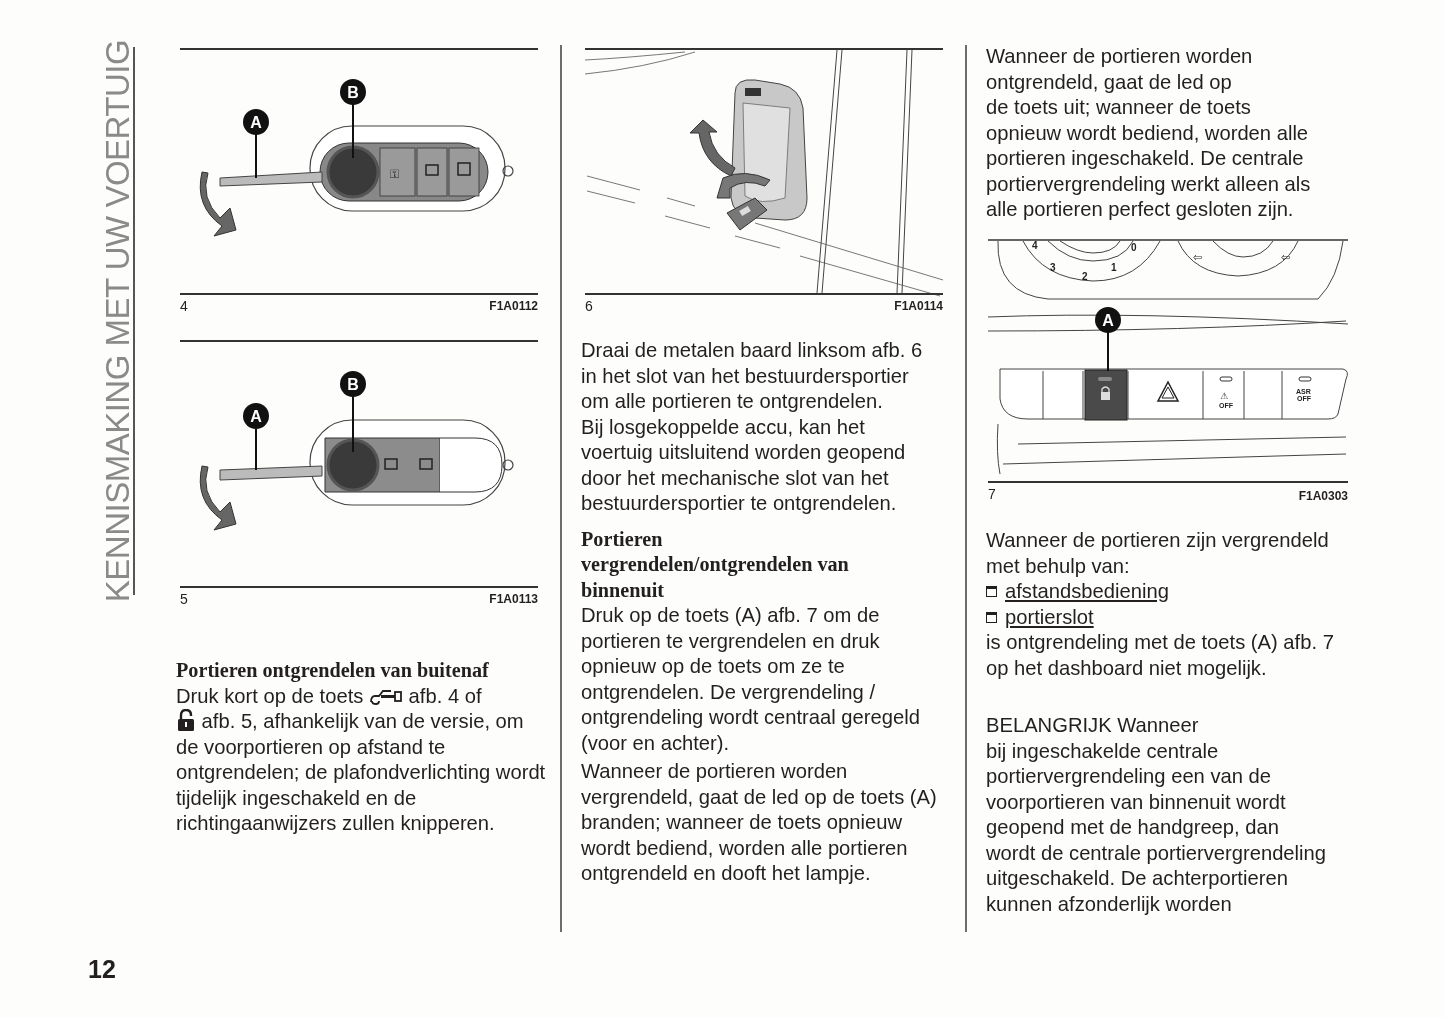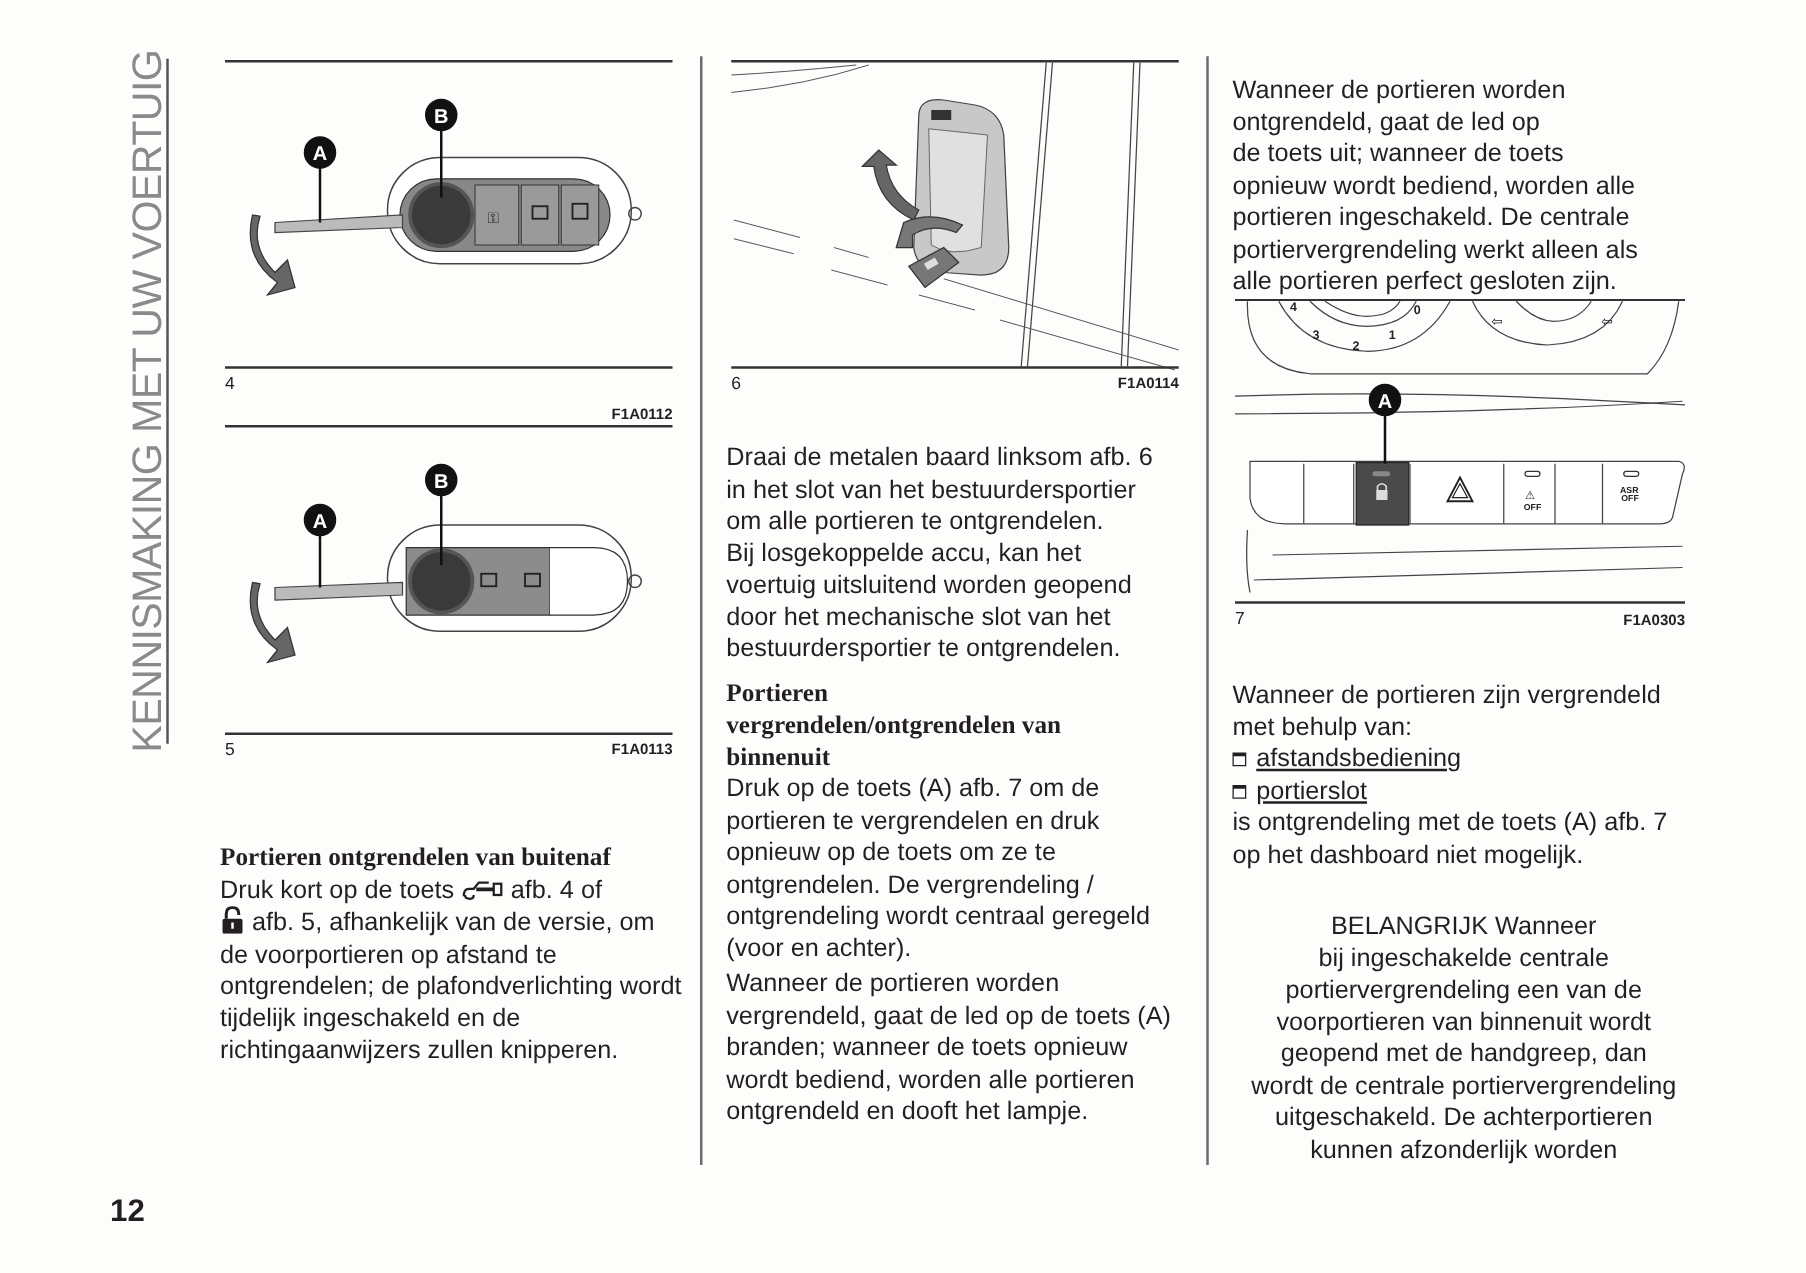--- a/index.html
+++ b/index.html
@@ -12,21 +12,21 @@
     display:flex; align-items:center; justify-content:center;
   }
   .side-title span {
     display:block; transform:rotate(-90deg); white-space:nowrap;
     font-size:33px; color:#8a8a8a; letter-spacing:-0.5px; font-weight:normal;
     transform-origin:center center;
   }
   .side-rule { position:absolute; left:133px; top:47px; width:1.5px; height:548px; background:#555; }
   .page-num { position:absolute; left:88px; top:955px; font-size:25px; font-weight:bold; color:#231f20; }
   .vrule { position:absolute; top:45px; width:2px; height:887px; background:#6d6d6d; }
-  .col { position:absolute;margin-top:16px; }
+  .col { position:absolute; }
   .fig { position:absolute; }
   .fig .topline { position:absolute; left:0; right:0; top:0; height:1.5px; background:#333; }
   .fig .botline { position:absolute; left:0; right:0; height:1.5px; background:#333; }
   .fig .num { position:absolute; left:0; font-size:14px; color:#231f20; }
   .fig .code { position:absolute; right:0; font-size:12px; font-weight:bold; color:#231f20; }
   .fig svg { position:absolute; left:0; top:0; }
   .para { font-size:20.2px; line-height:25.5px; color:#231f20; margin:0; }
   .heading { font-size:20.2px; line-height:25.5px; font-weight:bold; color:#231f20; margin:0;font-family:Liberation Serif, serif; }
   .blist { list-style:none; padding:0; margin:0; }
   .blist li { font-size:20.2px; line-height:25.5px; display:flex; align-items:center;text-decoration:underline; }
@@ -66,21 +66,21 @@
 
     <line x1="76" y1="86" x2="76" y2="130" stroke="#111" stroke-width="2"></line>
     <circle cx="76" cy="74" r="13" fill="#111"></circle>
     <text x="76" y="80" font-size="16" font-weight="bold" text-anchor="middle" fill="#fff" font-family="Liberation Sans, sans-serif">A</text>
     <line x1="173" y1="56" x2="173" y2="110" stroke="#111" stroke-width="2"></line>
     <circle cx="173" cy="44" r="13" fill="#111"></circle>
     <text x="173" y="50" font-size="16" font-weight="bold" text-anchor="middle" fill="#fff" font-family="Liberation Sans, sans-serif">B</text>
   </svg>
   <div class="botline" style="top:245px;"></div>
   <div class="num" style="top:250px;">4</div>
-  <div class="code" style="top:251px;margin-top:25px;">F1A0112</div>
+  <div class="code" style="top:251px;">F1A0112</div>
 </div>
 
 <div class="fig" style="left:180px; top:340px; width:358px; height:270px;">
   <div class="topline"></div>
   <svg width="358" height="250" viewBox="0 0 358 250">
     <rect x="130" y="80" width="195" height="85" rx="42" fill="#fff" stroke="#444" stroke-width="1.2"></rect>
     <circle cx="328" cy="125" r="5" fill="none" stroke="#444" stroke-width="1.2"></circle>
     <path d="M145 98 L260 98 L260 152 L145 152 Z" fill="#8c8c8c" stroke="#333"></path>
     <path d="M260 98 L295 98 Q322 98 322 125 Q322 152 295 152 L260 152" fill="#fff" stroke="#333"></path>
     <circle cx="173" cy="125" r="25" fill="#3a3a3a" stroke="#555" stroke-width="3"></circle>
@@ -260,21 +260,21 @@
       </li>
     <li>
         <span class="box-bullet"></span>
         <span>portierslot</span>
       </li>
   </ul>
   <p class="para">
     <span>is ontgrendeling met de toets (A) afb. 7</span><br>
     <span>op het dashboard niet mogelijk.</span>
   </p>
-  <p class="para" style="margin-top:32px;text-align:center;">
+  <p class="para" style="margin-top:32px;">
     <span>BELANGRIJK Wanneer</span><br>
     <span>bij ingeschakelde centrale</span><br>
     <span>portiervergrendeling een van de</span><br>
     <span>voorportieren van binnenuit wordt</span><br>
     <span>geopend met de handgreep, dan</span><br>
     <span>wordt de centrale portiervergrendeling</span><br>
     <span>uitgeschakeld. De achterportieren</span><br>
     <span>kunnen afzonderlijk worden</span>
   </p>
 </div>

